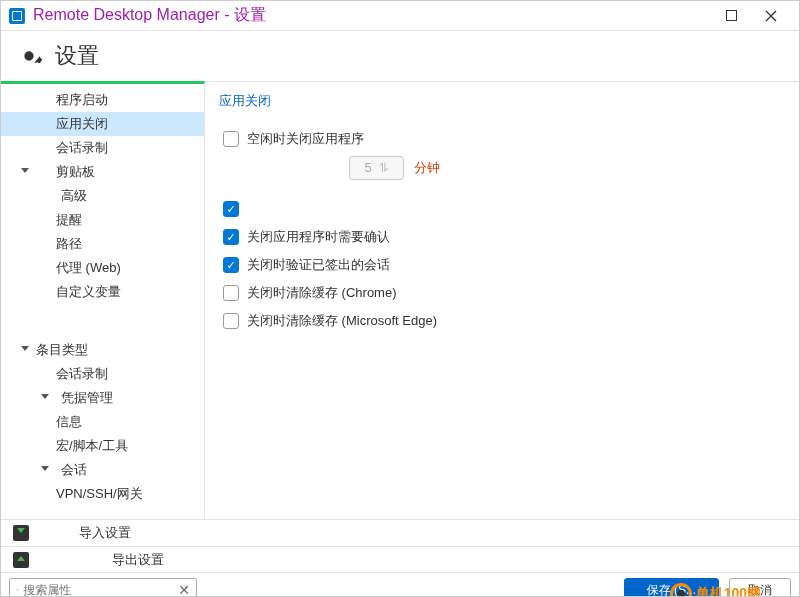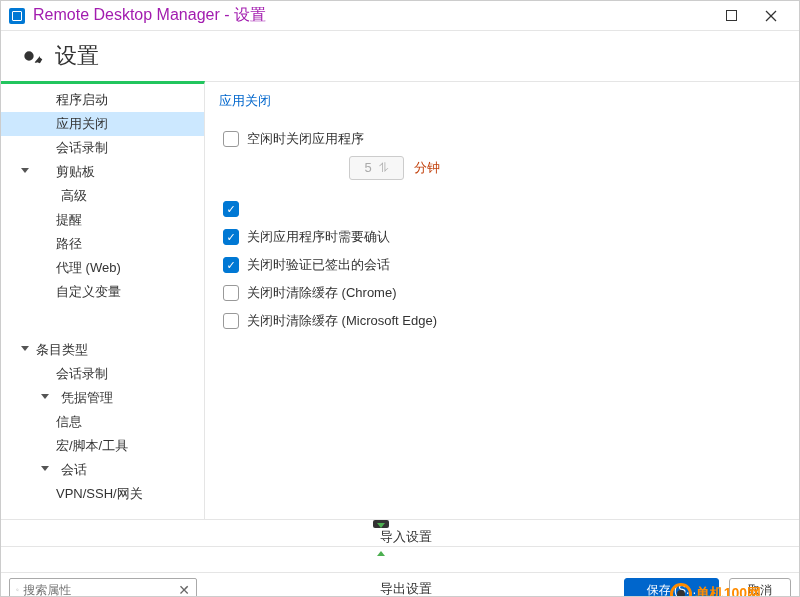--- a/index.html
+++ b/index.html
@@ -23,21 +23,21 @@
 .nav-item.selected { background: #cce8ff; }
 .main { flex: 1; border-top: 1px solid #e5e5e5; padding: 10px 0 0 14px; overflow-y: auto; }
 .section-title { color: #0066cc; font-size: 13px; margin-bottom: 18px; }
 .opt-row { display: flex; align-items: center; margin: 6px 0 6px 4px; height: 22px; }
 .chk { width: 16px; height: 16px; border: 1px solid #999; border-radius: 3px; margin-right: 8px; background: #fff; display: inline-flex; align-items: center; justify-content: center; cursor: pointer; }
 .chk.checked { background: #0078d4; border-color: #0078d4; color: #fff; font-size: 11px; }
 .spinner-row { margin: 6px 0 18px 130px; display: flex; align-items: center; gap: 10px; }
 .spinner { border: 1px solid #ccc; border-radius: 3px; width: 55px; height: 24px; display: flex; align-items: center; justify-content: center; color: #aaa; background: #f7f7f7; }
 .spinner-unit { color: #c2410c; }
 .io-section { border-top: 1px solid #e5e5e5; border-bottom: 1px solid #e5e5e5; }
-.io-row { height: 26px; display: flex; align-items: center; padding-left: 12px; cursor: pointer; flex-direction: column; }
+.io-row { height: 26px; display: flex; align-items: center; padding-left: 12px; cursor: pointer; }
 .io-row + .io-row { border-top: 1px solid #e5e5e5; gap: 33px; }
 .io-icon { width: 16px; height: 16px; margin-right: 50px; position: relative; background: #333; border-radius: 2px; }
 .io-icon::after { content: ''; position: absolute; width: 0; height: 0; }
 .io-icon.import::after { left: 4px; top: 3px; border-left: 4px solid transparent; border-right: 4px solid transparent; border-top: 5px solid #4caf50; }
 .io-icon.export::after { left: 4px; top: 4px; border-left: 4px solid transparent; border-right: 4px solid transparent; border-bottom: 5px solid #4caf50; }
 .search-footer { height: 34px; display: flex; align-items: center; padding: 0 8px; gap: 6px; position: relative; }
 .search-box { width: 188px; height: 24px; border: 1px solid #aaa; border-radius: 2px; display: flex; align-items: center; padding: 0 6px; }
 .search-box .mag { width: 14px; height: 14px; margin-right: 4px; opacity: .6; }
 .search-box input { border: none; outline: none; flex: 1; font-size: 12px; background: transparent; }
 .search-box .clr { color: #666; cursor: pointer; font-size: 14px; }

